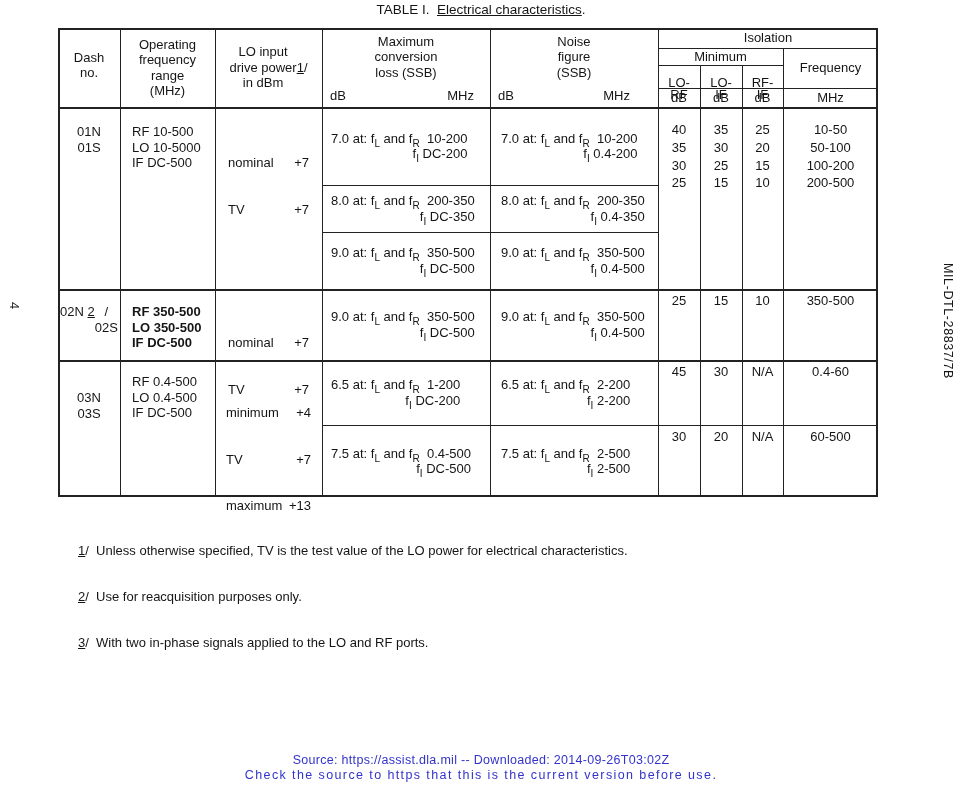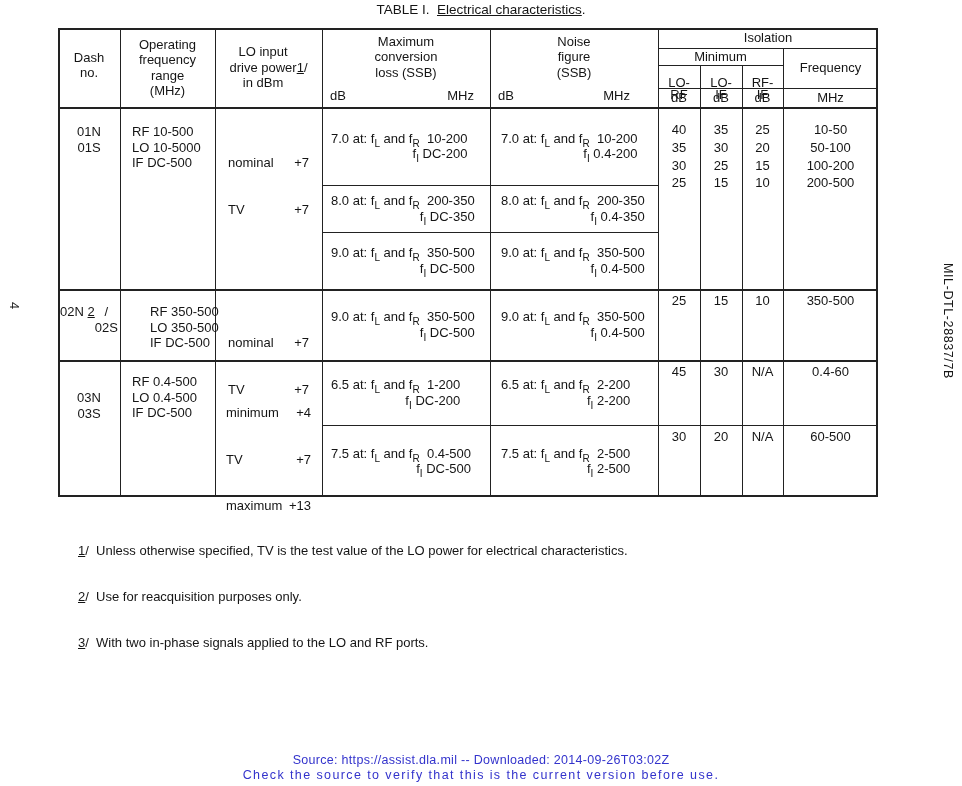--- a/index.html
+++ b/index.html
@@ -113,21 +113,21 @@
   </div>
   <div class="cell" style="left:432px;top:204px;width:168px;height:57px;align-items:center;padding-left:11px;">
     <div class="loss"><div class="l1">9.0 at: f<sub>L</sub> and f<sub>R</sub>  350-500</div><div class="l2">f<sub>I</sub> 0.4-500</div></div>
   </div>
   <div class="cell iso" style="left:600px;top:79px;width:42px;height:182px;padding-top:14px;">40<br>35<br>30<br>25</div>
   <div class="cell iso" style="left:642px;top:79px;width:42px;height:182px;padding-top:14px;">35<br>30<br>25<br>15</div>
   <div class="cell iso" style="left:684px;top:79px;width:41px;height:182px;padding-top:14px;">25<br>20<br>15<br>10</div>
   <div class="cell iso" style="left:725px;top:79px;width:95px;height:182px;padding-top:14px;">10-50<br>50-100<br>100-200<br>200-500</div>
 
   <div class="cell topc" style="left:0;top:261px;width:62px;height:71px;padding-top:15px;">02N <u>2</u>/<br>02S</div>
-  <div class="cell topl" style="left:80px;top:261px;width:83px;height:71px;padding:15px 0 0 12px;">RF 350-500<br>LO 350-500<br>IF DC-500</div>
+  <div class="cell topl" style="left:62px;top:261px;width:83px;height:71px;padding:15px 0 0 12px;font-weight:bold;">RF 350-500<br>LO 350-500<br>IF DC-500</div>
   <div class="cell topl" style="left:157px;top:261px;width:81px;height:71px;padding:15px 13px 0 13px;">
     <div class="kvcol">
       <div class="kv"><span>nominal</span><span>+7</span></div>
       <div class="kv"><span>TV</span><span>+7</span></div>
     </div>
   </div>
   <div class="cell" style="left:264px;top:261px;width:168px;height:71px;align-items:center;padding-left:9px;">
     <div class="loss"><div class="l1">9.0 at: f<sub>L</sub> and f<sub>R</sub>  350-500</div><div class="l2">f<sub>I</sub> DC-500</div></div>
   </div>
   <div class="cell" style="left:432px;top:261px;width:168px;height:71px;align-items:center;padding-left:11px;">
@@ -172,13 +172,13 @@
 <div class="footnotes">
   <div><u>1</u>/  Unless otherwise specified, TV is the test value of the LO power for electrical characteristics.</div>
   <div><u>2</u>/  Use for reacquisition purposes only.</div>
   <div><u>3</u>/  With two in-phase signals applied to the LO and RF ports.</div>
 </div>
 
 <div class="pagenum">4</div>
 <div class="docnum">MIL-DTL-28837/7B</div>
 
 <div class="blue" style="top: 753px; letter-spacing: 0.3px; color: rgb(51, 51, 204);">Source: https://assist.dla.mil -- Downloaded: 2014-09-26T03:02Z</div>
-<div class="blue" style="top: 768px; letter-spacing: 1.4px; color: rgb(51, 51, 204);">Check the source to verify that this is the current version before use.</div>
+<div class="blue" style="top: 768px; letter-spacing: 1.4px; color: rgb(51, 51, 204);">Check the source to https that this is the current version before use.</div>
 
 </body></html>

